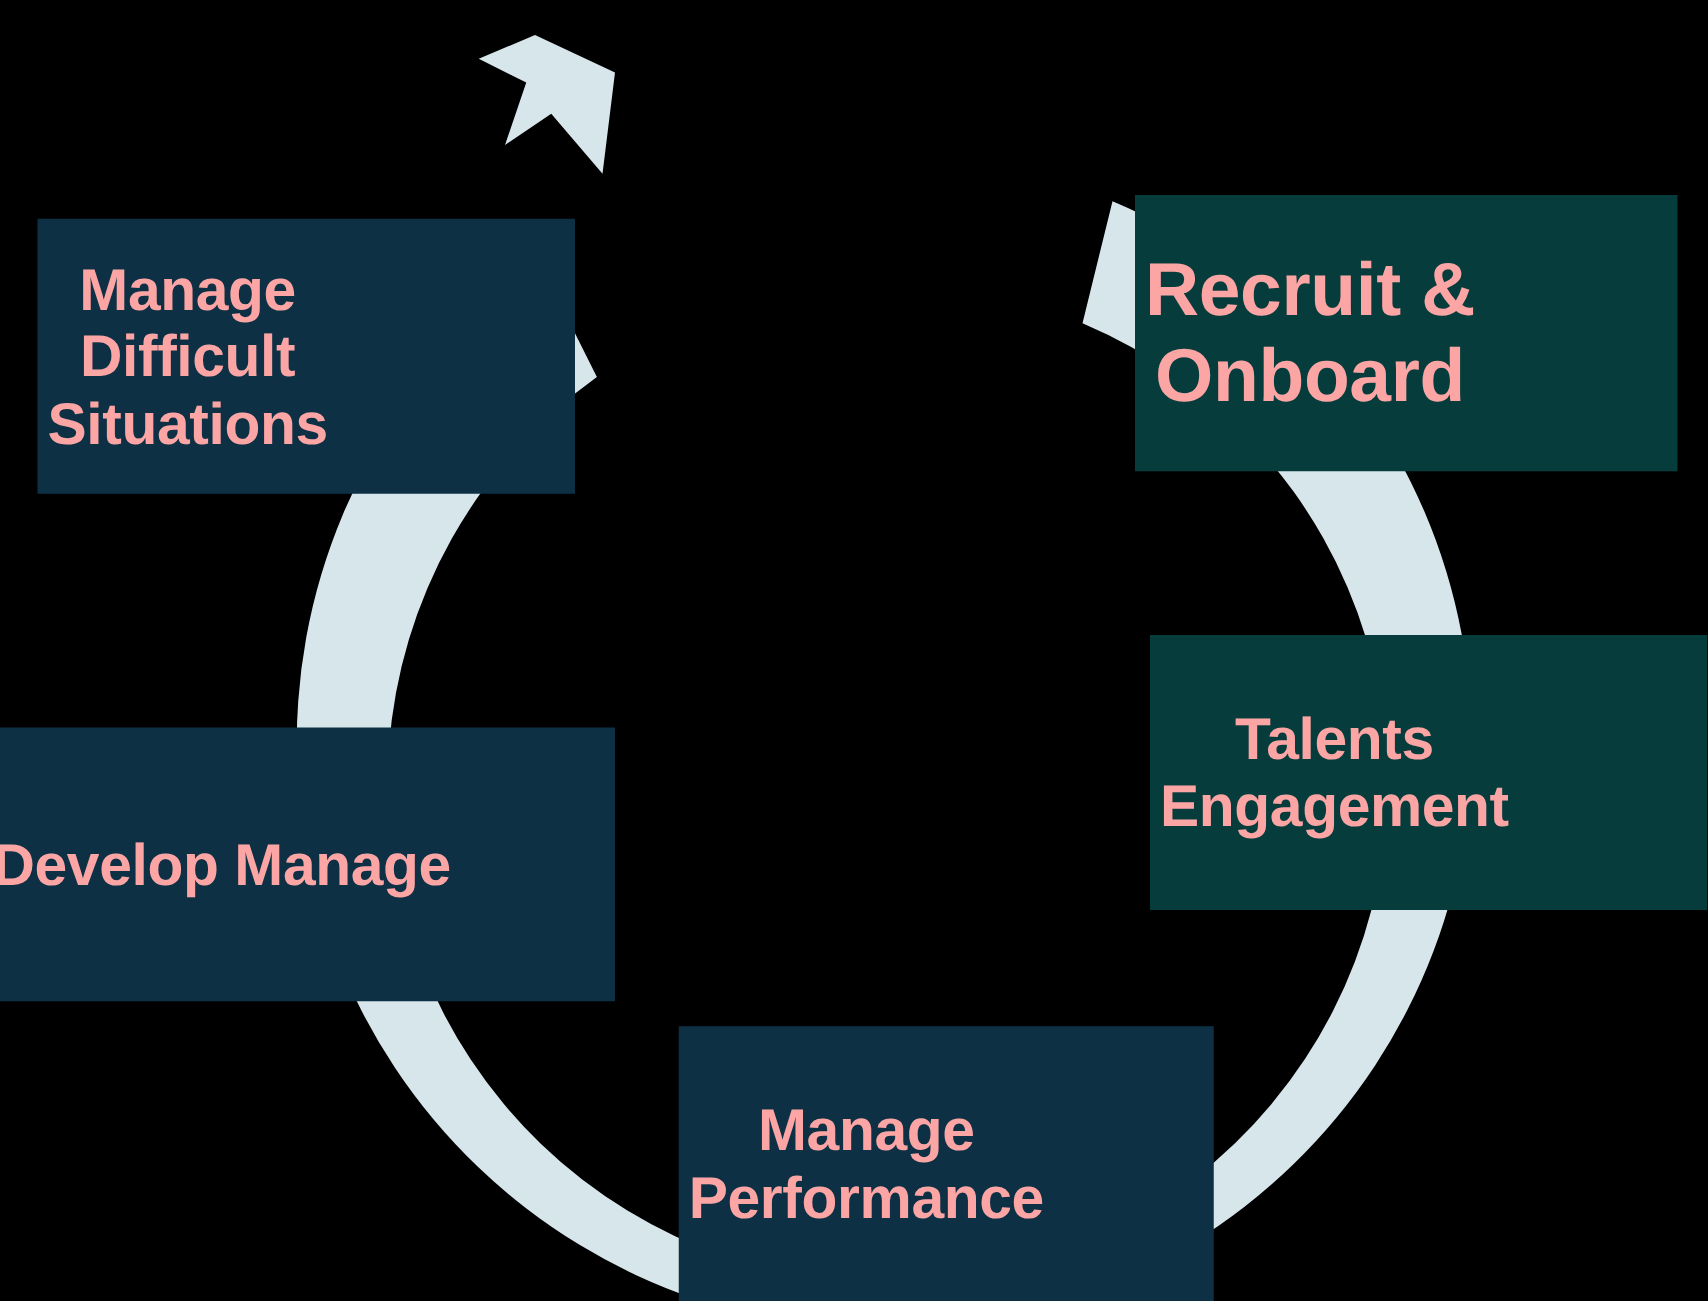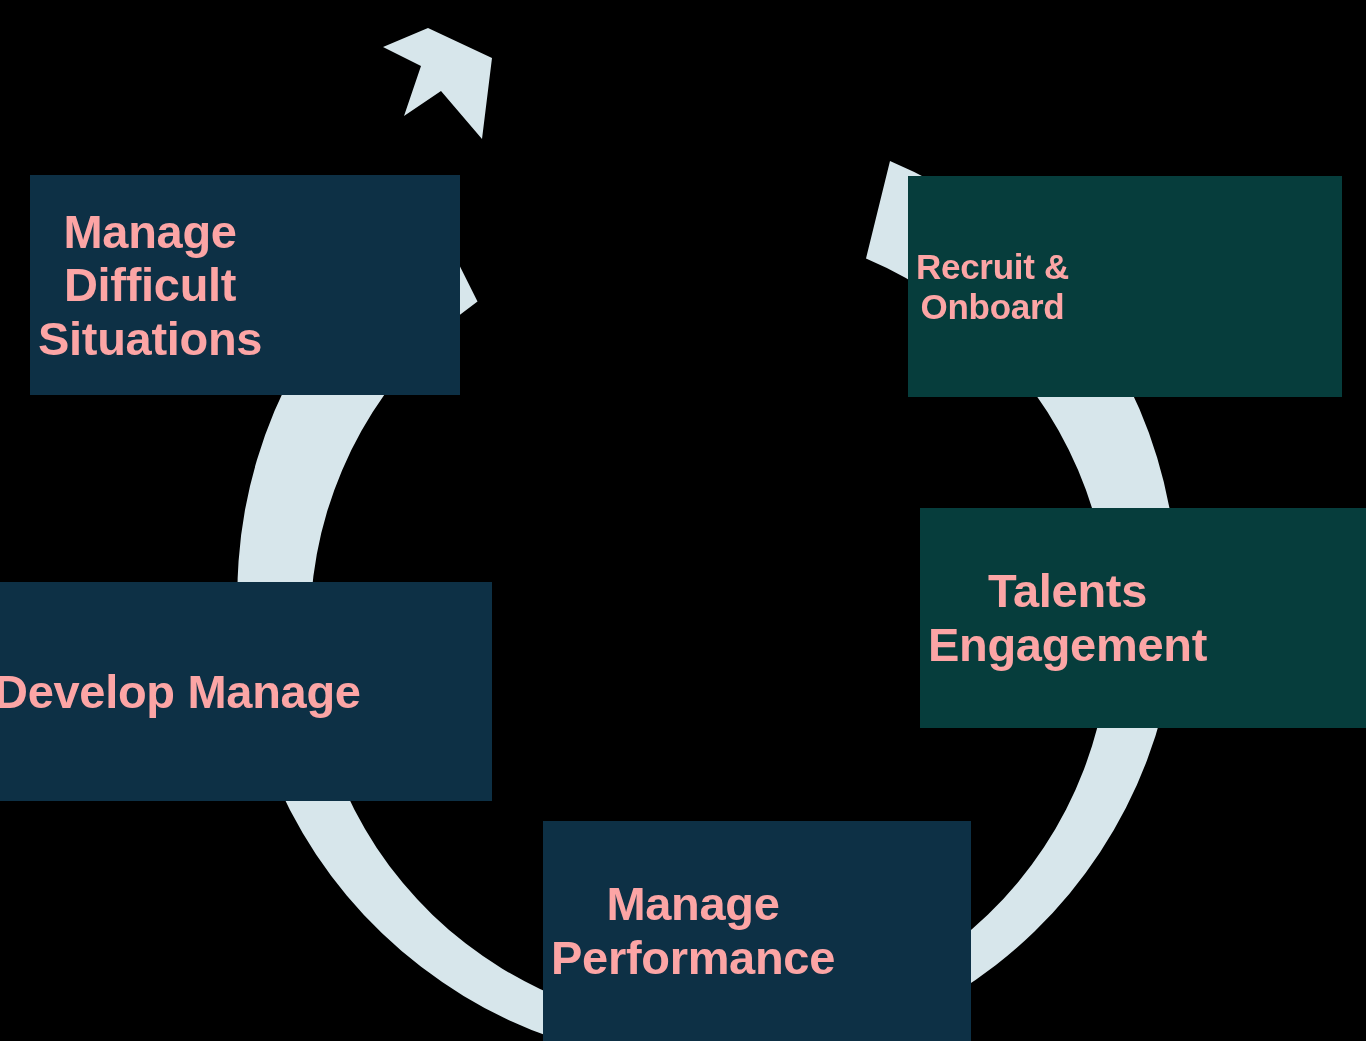--- a/index.html
+++ b/index.html
@@ -39,22 +39,22 @@
     display: block;
     white-space: pre-line;
   }
 
   
   #node-manage-difficult-situations {
     left: 30px;  top: 175px;  width: 430px; height: 220px;
     font-size: 47px;
   }
   #node-recruit-onboard {
-    left: 908px; top: 176px;  width: 434px; height: 221px;
-    font-size: 35px;
+    left: 908px; top: 156px;  width: 434px; height: 221px;
+    font-size: 60px;
   }
   #node-create-engagement {
     left: 920px; top: 508px;  width: 460px; height: 220px;
     font-size: 47px;
   }
   #node-manage-performance {
     left: 543px; top: 821px;  width: 428px; height: 220px;
     font-size: 47px;
   }
   #node-develop-talents {

